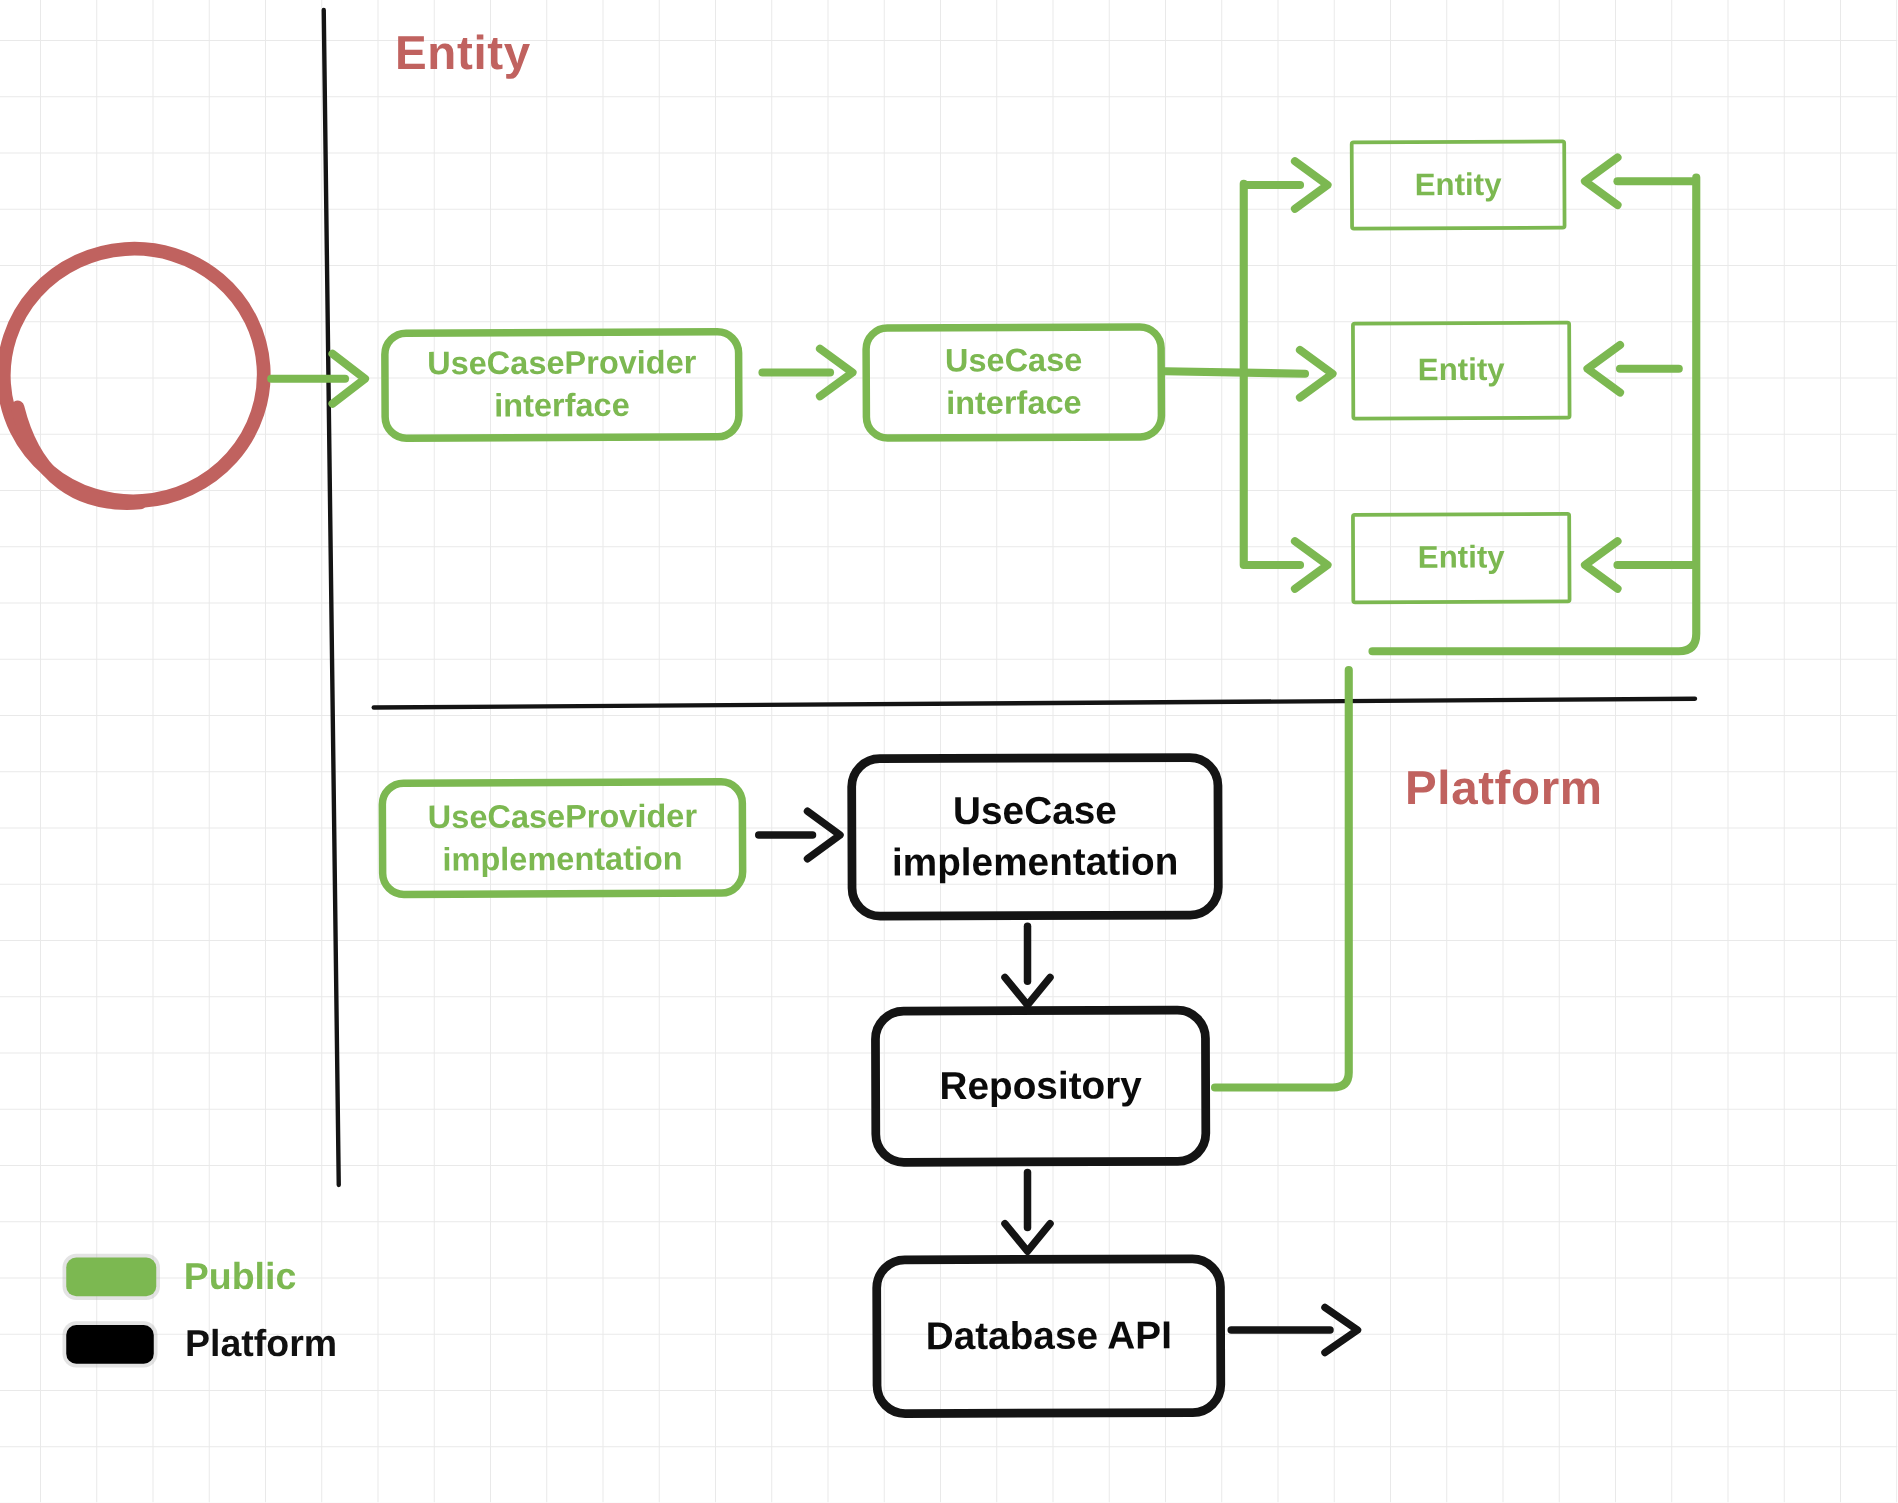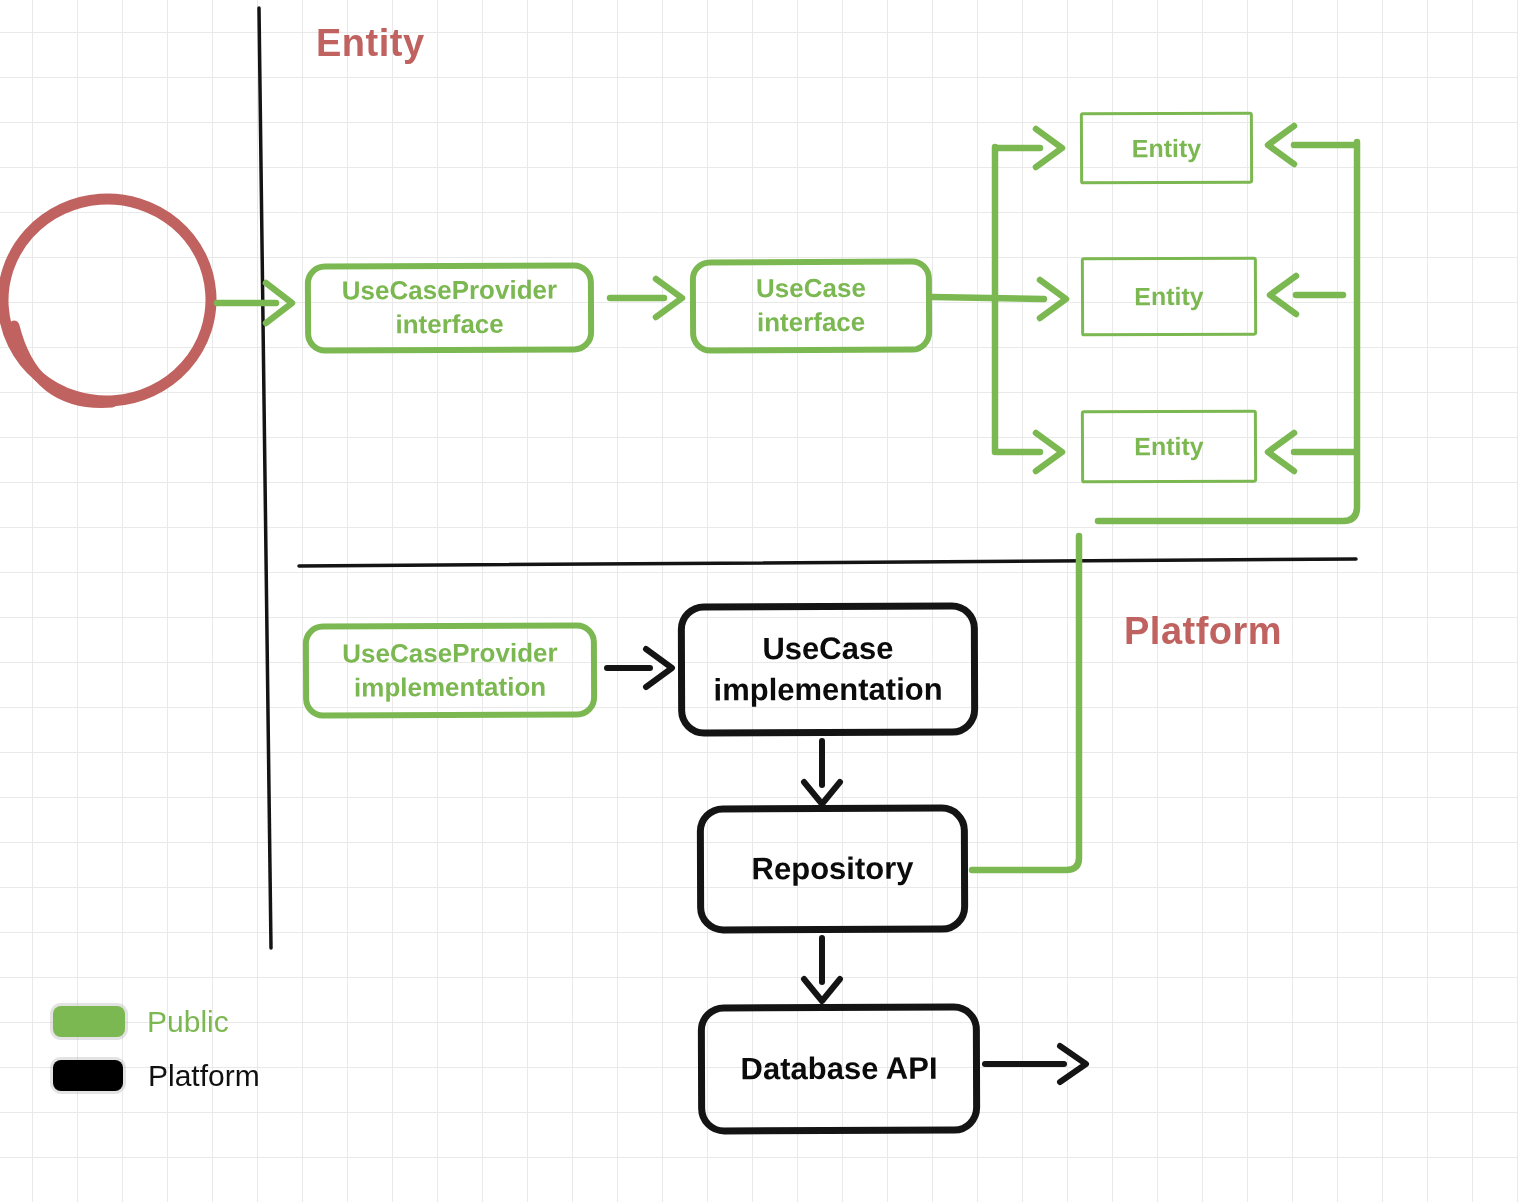--- a/index.html
+++ b/index.html
@@ -67,21 +67,21 @@
     font-weight:bold;font-size:25px;line-height:1.35;
     text-align:center;white-space:pre-line;
   }
   .legend-swatch{
     position:absolute;border-radius:8px;
     box-shadow:0 0 0 3px rgba(175,175,175,.35);
   }
   #legend-swatch-public{left:53px;top:1006px;width:72px;height:31px;background:var(--green);}
   #legend-swatch-internal{left:53px;top:1060px;width:70px;height:31px;background:#000;}
   .legend-label{
-    position:absolute;font-weight:normal;font-size:30px;white-space:nowrap;
+    position:absolute;font-weight:bold;font-size:30px;white-space:nowrap;
   }
   #legend-label-public{left:147px;top:1005px;color:var(--green);}
   #legend-label-internal{left:148px;top:1059px;color:#111;}
 </style>
 </head>
 <body>
 
 <div id="canvas">
 
   <svg id="connectors" viewBox="0 0 1518 1202" xmlns="http://www.w3.org/2000/svg">

